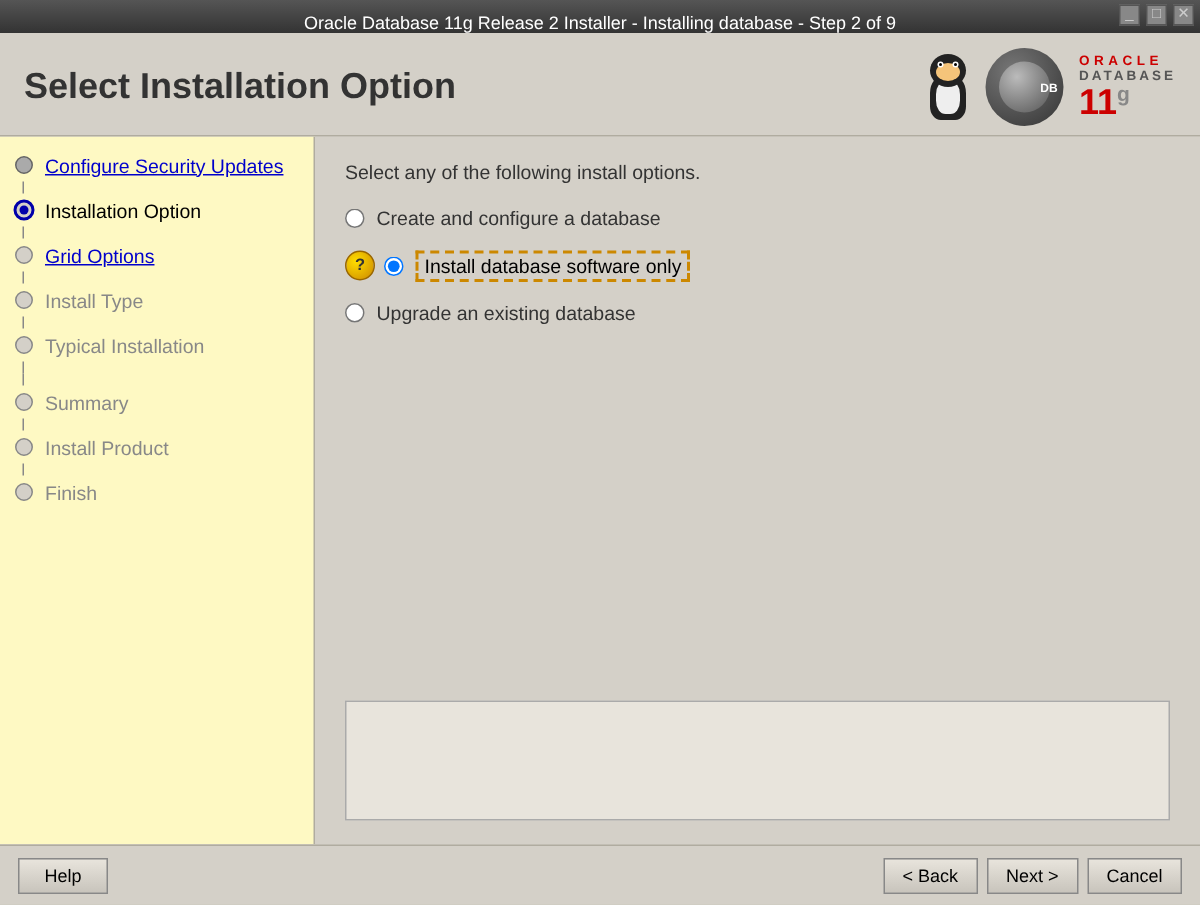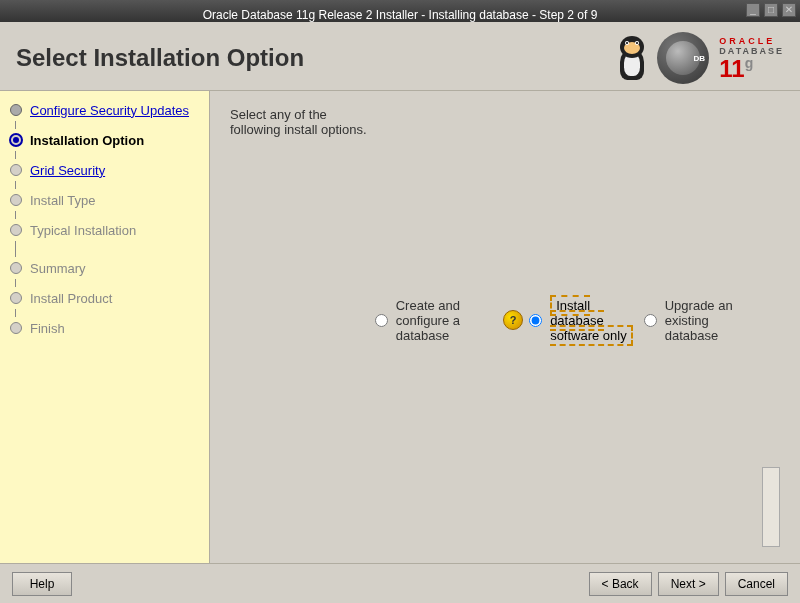--- a/index.html
+++ b/index.html
@@ -96,21 +96,21 @@
       flex-shrink: 0;
     }
     .sidebar-item {
       display: flex;
       align-items: center;
       padding: 3px 8px 3px 8px;
       cursor: default;
       min-height: 22px;
     }
     .sidebar-item.active .item-label {
-      font-weight: bold;
+      font-weight: normal;
       color: #000;
     }
     .sidebar-item.link .item-label {
       color: #0000cc;
       text-decoration: underline;
       cursor: pointer;
     }
     .sidebar-item.disabled .item-label {
       color: #888;
     }
@@ -161,21 +161,21 @@
       background: #888;
       margin-left: 15px;
     }
 
     
     .main-panel {
       flex: 1;
       padding: 16px 20px;
       background: #d4d0c8;
       display: flex;
-      flex-direction: row;
+      flex-direction: column;
     }
     .panel-description {
       margin-bottom: 16px;
       color: #333;
     }
 
     
     .radio-option {
       display: flex;
       align-items: center;
@@ -311,21 +311,21 @@
             <div class="circle-active"></div>
           </div>
           <span class="item-label">Installation Option</span>
         </div>
         <div class="connector-line"></div>
 
         <div class="sidebar-item link">
           <div class="step-indicator">
             <div class="circle-empty"></div>
           </div>
-          <span class="item-label">Grid Security</span>
+          <span class="item-label">Grid Options</span>
         </div>
         <div class="connector-line"></div>
 
         <div class="sidebar-item disabled">
           <div class="step-indicator">
             <div class="circle-empty"></div>
           </div>
           <span class="item-label">Install Type</span>
         </div>
         <div class="connector-line"></div>

